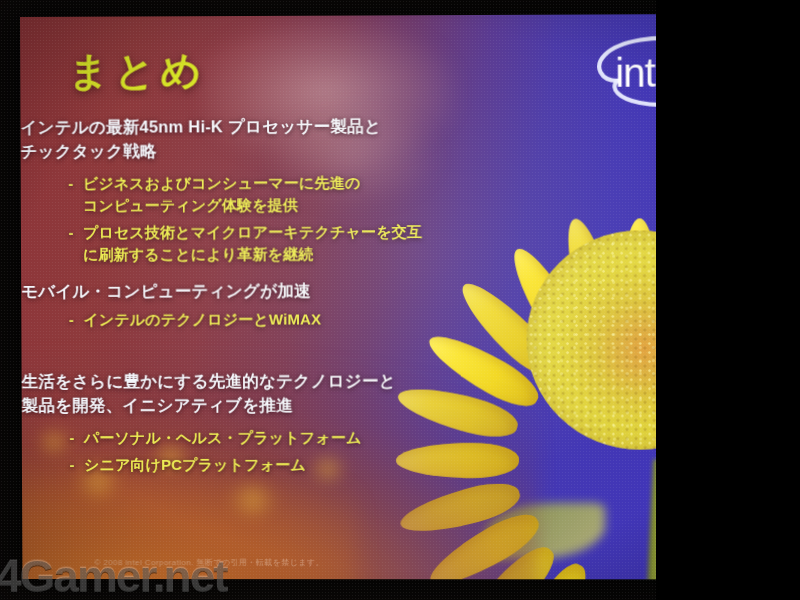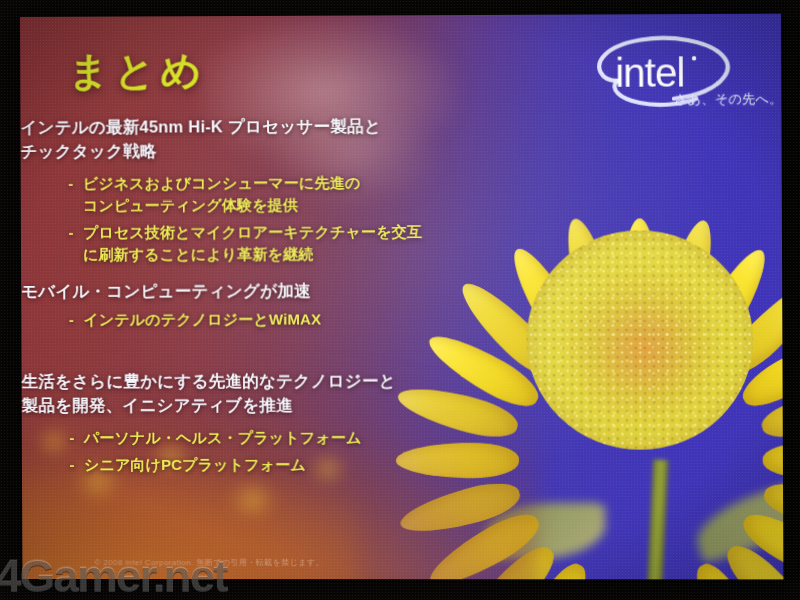--- a/index.html
+++ b/index.html
@@ -1,18 +1,18 @@
 <!DOCTYPE html>
 <html><head>
 <meta charset="utf-8">
 <style>
   html,body{margin:0;padding:0;background:#000;}
   body{width:800px;height:600px;overflow:hidden;font-family:"Liberation Sans","DejaVu Sans",sans-serif;}
 
-  #stage{position:relative;width:800px;height:600px;background:#0369a1;overflow:hidden;}
+  #stage{position:relative;width:656px;height:600px;background:#0369a1;overflow:hidden;}
 
   
   #room{position:absolute;inset:0;background:
       linear-gradient(90deg,#090706 0%,#0d0a08 40%,#070605 100%);}
 
   
   #slide{position:absolute;left:20px;top:17px;width:756px;height:562px;overflow:hidden;
          transform:perspective(1400px) rotateY(-0.7deg) rotateZ(-0.25deg);
          transform-origin:left top;
          box-shadow:0 0 38px 14px rgba(0,0,0,.85);}

